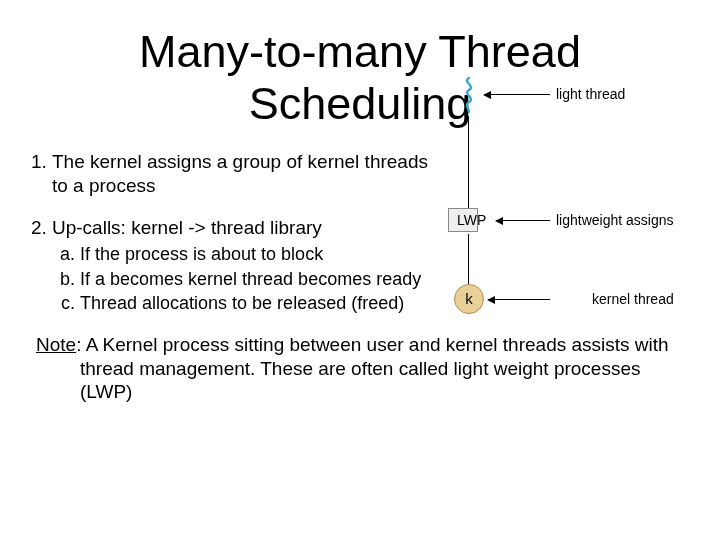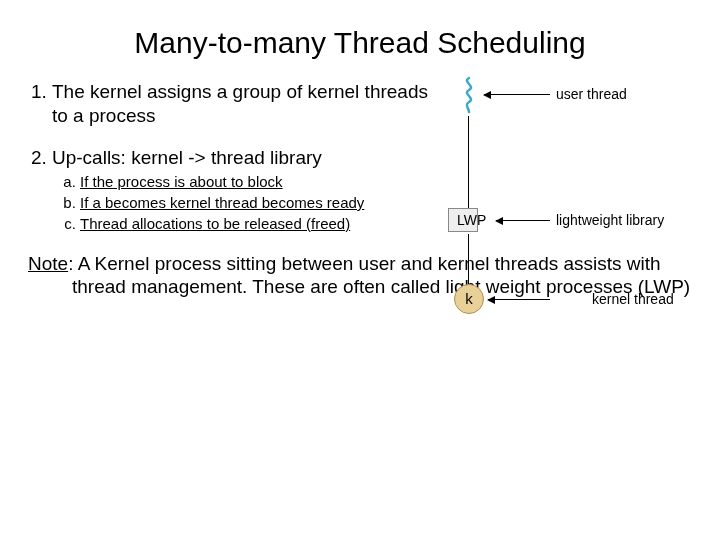--- a/index.html
+++ b/index.html
@@ -13,21 +13,21 @@
     position: relative;
     overflow: hidden;
   }
   .slide {
     padding: 18px 28px 0 28px;
     box-sizing: border-box;
     width: 720px;
     height: 540px;
   }
   .title {
-    font-size: 30px;
+    font-size: 45px;
     text-align: center;
     margin: 8px 0 20px 0;
     font-weight: normal;
   }
   .content {
     font-size: 19px;
     line-height: 1.25;
   }
   .issue-line { margin: 0 0 4px 0; }
   .issue-label { text-decoration: underline; }
@@ -39,26 +39,25 @@
   .numbered {
     margin: 0;
     padding-left: 24px;
   }
   .numbered > li { margin: 0 0 18px 0; }
   .numbered .li-text { display:inline; }
   .sublist {
     list-style-type: lower-alpha;
     margin: 4px 0 0 0;
     padding-left: 28px;
-    font-size: 15px;
-    text-decoration: underline;
+    font-size: 18px;
   }
   .sublist li { margin: 2px 0; }
   .note {
-    margin: 10px 0 0 0;
+    margin: 10px 0 0 8px;
     padding-left: 44px;
     text-indent: -44px;
   }
   .note-label { text-decoration: underline; }
   .left-col {
     width: 400px;
   }
   
   .diagram {
     position: absolute;
@@ -148,27 +147,27 @@
   </div>
 
   <div class="diagram">
 
     <div class="user-thread-icon" style="left:16px; top:-6px;">
       <svg width="30" height="40" viewBox="0 0 30 40">
         <path d="M15 2 C8 6 22 10 15 14 C8 18 22 22 15 26 C10 29 15 32 15 36" stroke="#3ba9c9" stroke-width="2.5" fill="none" stroke-linecap="round"></path>
       </svg>
     </div>
     <div class="arrow-line" style="left:46px; top:12px; width:66px;"></div>
-    <span class="lbl" style="left:118px; top:4px;">user thread</span>
+    <span class="lbl" style="left:118px; top:4px;">light thread</span>
 
     <div class="vline" style="left:30px; top:34px; height:92px;"></div>
 
     <div class="lwp-box" style="left:10px; top:126px; width:30px;">LWP</div>
     <div class="arrow-line" style="left:58px; top:138px; width:54px;"></div>
-    <span class="lbl" style="left:118px; top:130px;">lightweight library</span>
+    <span class="lbl" style="left:118px; top:130px;">lightweight assigns</span>
 
     <div class="vline" style="left:30px; top:152px; height:50px;"></div>
 
     <div class="k-circle" style="left:16px; top:202px;">k</div>
     <div class="arrow-line" style="left:50px; top:217px; width:62px;"></div>
     <span class="lbl" style="left:118px; top:209px;padding-left:36px;">kernel thread</span>
   </div>
 </div>
 
 </body></html>

